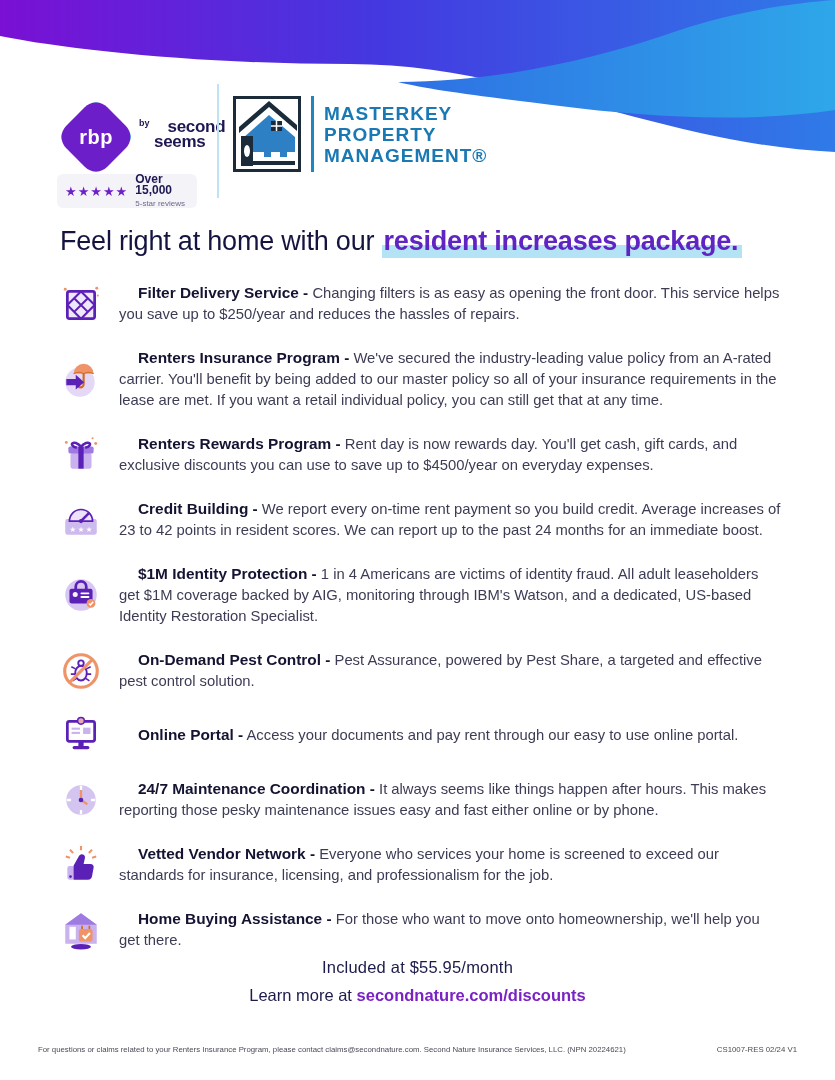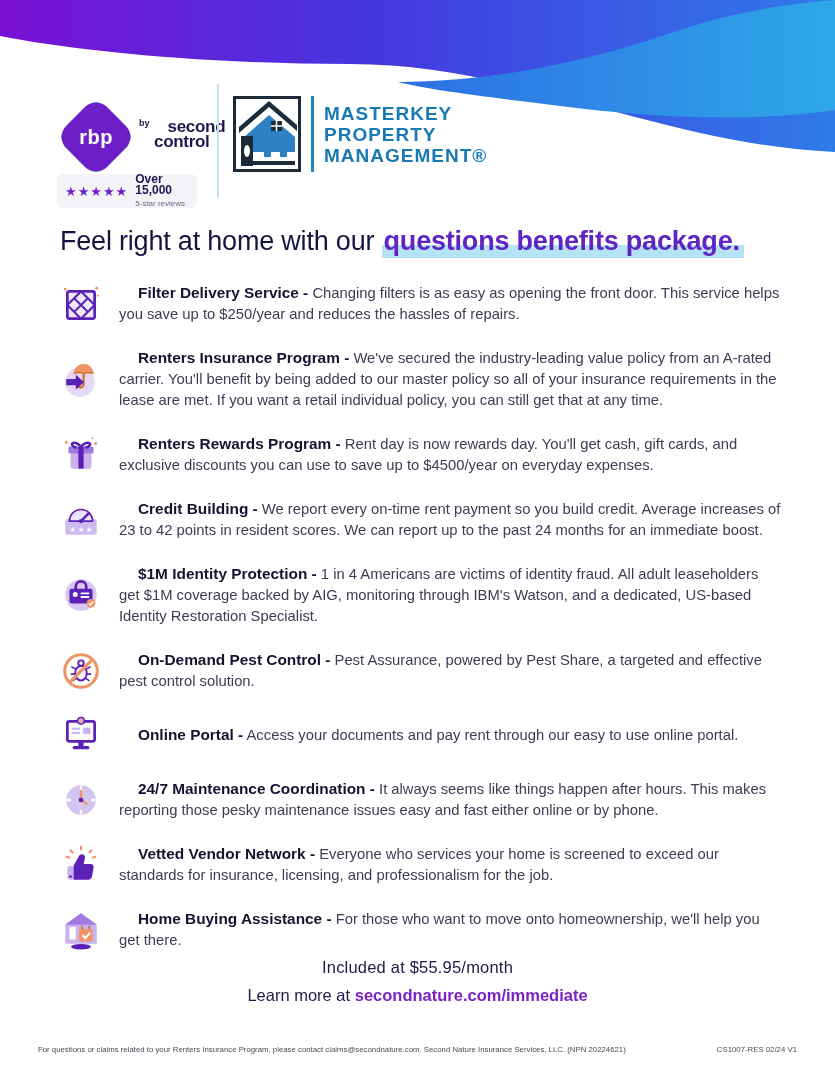--- a/index.html
+++ b/index.html
@@ -75,21 +75,21 @@
 
 <div class="logo-band">
   <div class="rbp-group">
     <div class="rbp-mark">
       <div class="rbp-teal"></div>
       <div class="rbp-purple"></div>
       <div class="rbp-text">rbp</div>
     </div>
     <div class="byline">
       <div><span class="by">by</span><span class="b1">second</span></div>
-      <div><span class="b2">control</span></div>
+      <div><span class="b2">seems</span></div>
     </div>
     <div class="review-badge">
       <span class="stars">★★★★★</span>
       <span class="review-text">
         <span class="review-line1">Over 15,000</span>
         <span class="review-line2">5-star reviews</span>
       </span>
     </div>
   </div>
   <div class="logo-divider"></div>
@@ -107,21 +107,21 @@
     </svg>
     <div class="mk-bar"></div>
     <div class="mk-name">
       <div>MASTERKEY</div>
       <div>PROPERTY</div>
       <div>MANAGEMENT®</div>
     </div>
   </div>
 </div>
 
-<h1 class="title"><span>Feel right at home with our </span><span class="hl">questions benefits package.</span></h1>
+<h1 class="title"><span>Feel right at home with our </span><span class="hl">resident increases package.</span></h1>
 
 <div class="benefits">
   <div class="benefit">
     <div class="bicon">
         <svg viewBox="0 0 40 40">
           <circle cx="5" cy="6" r="1.4" fill="#ee9468"></circle>
           <circle cx="35" cy="5" r="1.4" fill="#ee9468"></circle>
           <circle cx="36" cy="12" r="1" fill="#ee9468"></circle>
           <rect x="7" y="8" width="26" height="26" rx="2" fill="#efe8fb" stroke="#5b21b6" stroke-width="2.6"></rect>
           <path d="M7 21 L20 8 L33 21 L20 34 Z M13.5 14.5 L26.5 27.5 M26.5 14.5 L13.5 27.5" stroke="#5b21b6" stroke-width="2" fill="none"></path>
@@ -253,19 +253,19 @@
           <path d="M21.5 25 l2.5 2.8 4.5 -5" fill="none" stroke="#ffffff" stroke-width="2"></path>
           <path d="M21 19 v-3 M28 19 v-3" stroke="#d2691e" stroke-width="1.6"></path>
         </svg>
       </div>
     <p class="btext"><b>Home Buying Assistance -</b> <span>For those who want to move onto homeownership, we'll help you get there.</span></p>
   </div>
 </div>
 
 <div class="footer">
   <div class="price-line">Included at $55.95/month</div>
-  <div class="learn-line"><span>Learn more at </span><span class="link">secondnature.com/immediate</span></div>
+  <div class="learn-line"><span>Learn more at </span><span class="link">secondnature.com/discounts</span></div>
 </div>
 
 <div class="fine-print">
   <span>For questions or claims related to your Renters Insurance Program, please contact claims@secondnature.com. Second Nature Insurance Services, LLC. (NPN 20224621)</span>
   <span>CS1007-RES 02/24 V1</span>
 </div>
 
 </body></html>

